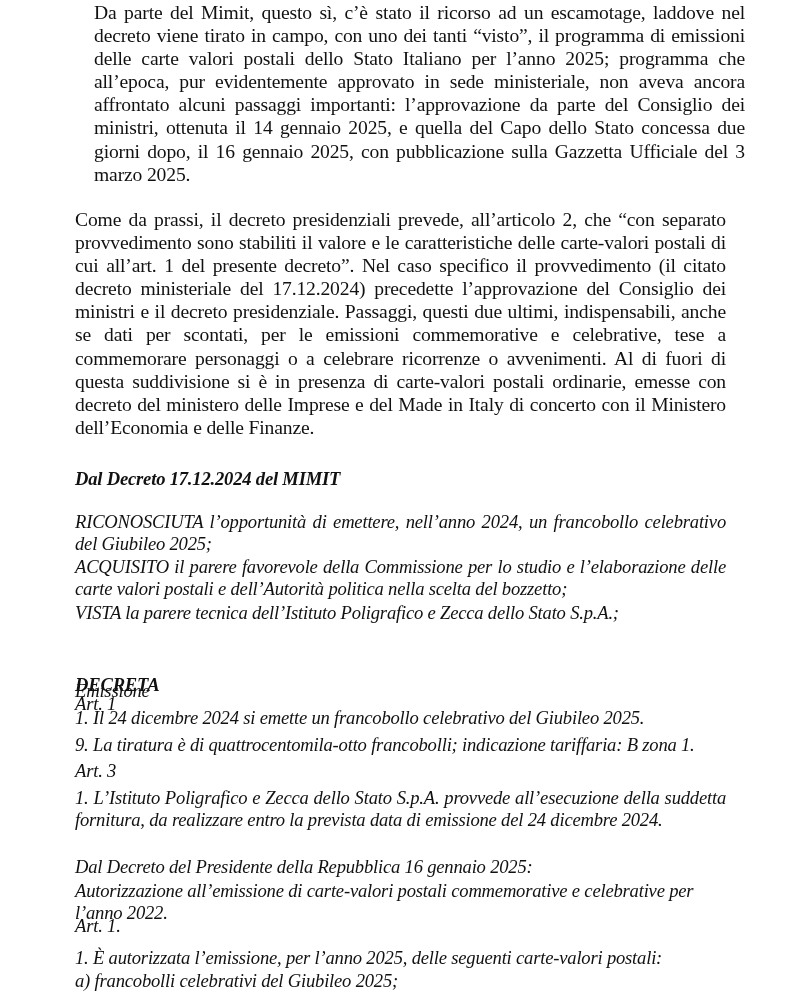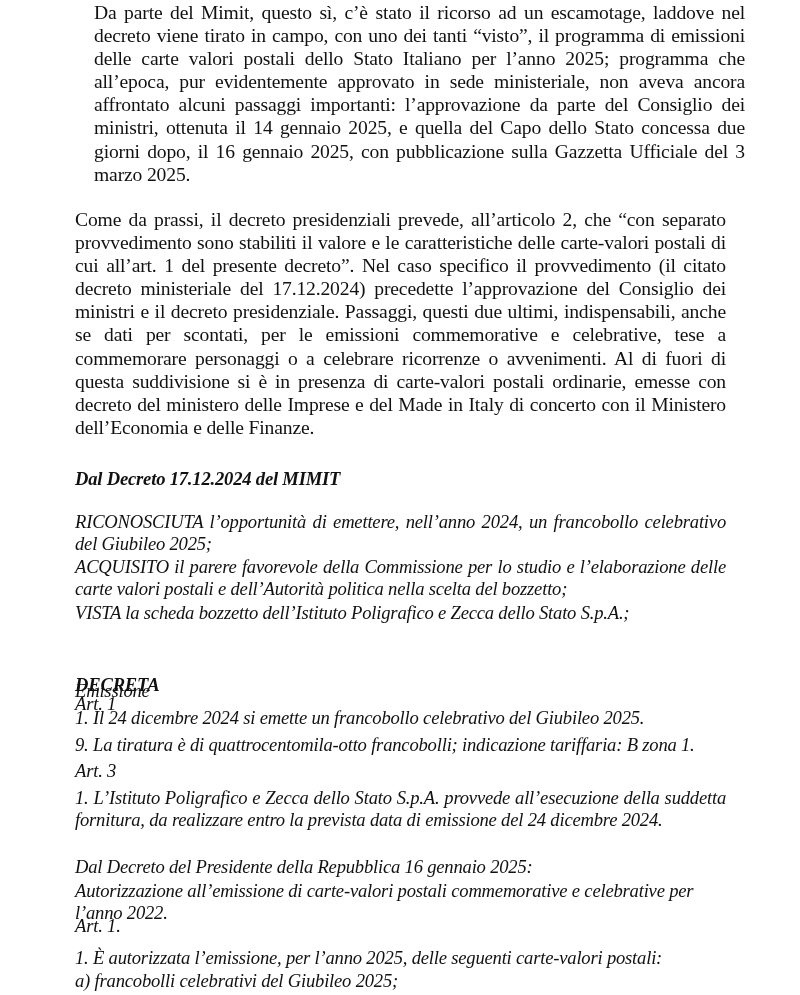--- a/index.html
+++ b/index.html
@@ -25,21 +25,21 @@
 <body>
 
 <div class="page">
   <p id="p1" class="para">Da parte del Mimit, questo sì, c’è stato il ricorso ad un escamotage, laddove nel decreto viene tirato in campo, con uno dei tanti “visto”, il programma di emissioni delle carte valori postali dello Stato Italiano per l’anno 2025; programma che all’epoca, pur evidentemente approvato in sede ministeriale, non aveva ancora affrontato alcuni passaggi importanti: l’approvazione da parte del Consiglio dei ministri, ottenuta il 14 gennaio 2025, e quella del Capo dello Stato concessa due giorni dopo, il 16 gennaio 2025, con pubblicazione sulla Gazzetta Ufficiale del 3 marzo 2025.</p>
   <p id="p2" class="para">Come da prassi, il decreto presidenziali prevede, all’articolo 2, che “con separato provvedimento sono stabiliti il valore e le caratteristiche delle carte-valori postali di cui all’art. 1 del presente decreto”. Nel caso specifico il provvedimento (il citato decreto ministeriale del 17.12.2024) precedette l’approvazione del Consiglio dei ministri e il decreto presidenziale. Passaggi, questi due ultimi, indispensabili, anche se dati per scontati, per le emissioni commemorative e celebrative, tese a commemorare personaggi o a celebrare ricorrenze o avvenimenti. Al di fuori di questa suddivisione si è in presenza di carte-valori postali ordinarie, emesse con decreto del ministero delle Imprese e del Made in Italy di concerto con il Ministero dell’Economia e delle Finanze.</p>
 
   <div class="quote">
     <p class="q heading" style="top:468px;font-family:Liberation Serif, serif;">Dal Decreto 17.12.2024 del MIMIT</p>
     <p class="q just" style="top:511px;">RICONOSCIUTA l’opportunità di emettere, nell’anno 2024, un francobollo celebrativo del Giubileo 2025;</p>
     <p class="q just" style="top:556px;">ACQUISITO il parere favorevole della Commissione per lo studio e l’elaborazione delle carte valori postali e dell’Autorità politica nella scelta del bozzetto;</p>
-    <p class="q" style="top:602px;">VISTA la scheda bozzetto dell’Istituto Poligrafico e Zecca dello Stato S.p.A.;</p>
+    <p class="q" style="top:602px;">VISTA la parere tecnica dell’Istituto Poligrafico e Zecca dello Stato S.p.A.;</p>
     <p class="q bold" style="top:626px;margin-top:48px;">DECRETA</p>
     <p class="q" style="top:653px;margin-top:40px;">Art. 1</p>
     <p class="q" style="top:680px;">Emissione</p>
     <p class="q" style="top:707px;">1. Il 24 dicembre 2024 si emette un francobollo celebrativo del Giubileo 2025.</p>
     <p class="q" style="top:734px;">9. La tiratura è di quattrocentomila-otto francobolli; indicazione tariffaria: B zona 1.</p>
     <p class="q" style="top:760px;">Art. 3</p>
     <p class="q just" style="top:787px;">1. L’Istituto Poligrafico e Zecca dello Stato S.p.A. provvede all’esecuzione della suddetta fornitura, da realizzare entro la prevista data di emissione del 24 dicembre 2024.</p>
 
     <p class="q" style="top:856px;">Dal Decreto del Presidente della Repubblica 16 gennaio 2025:</p>
     <p class="q" style="top:880px;">Autorizzazione all’emissione di carte-valori postali commemorative e celebrative per l’anno 2022.</p>

